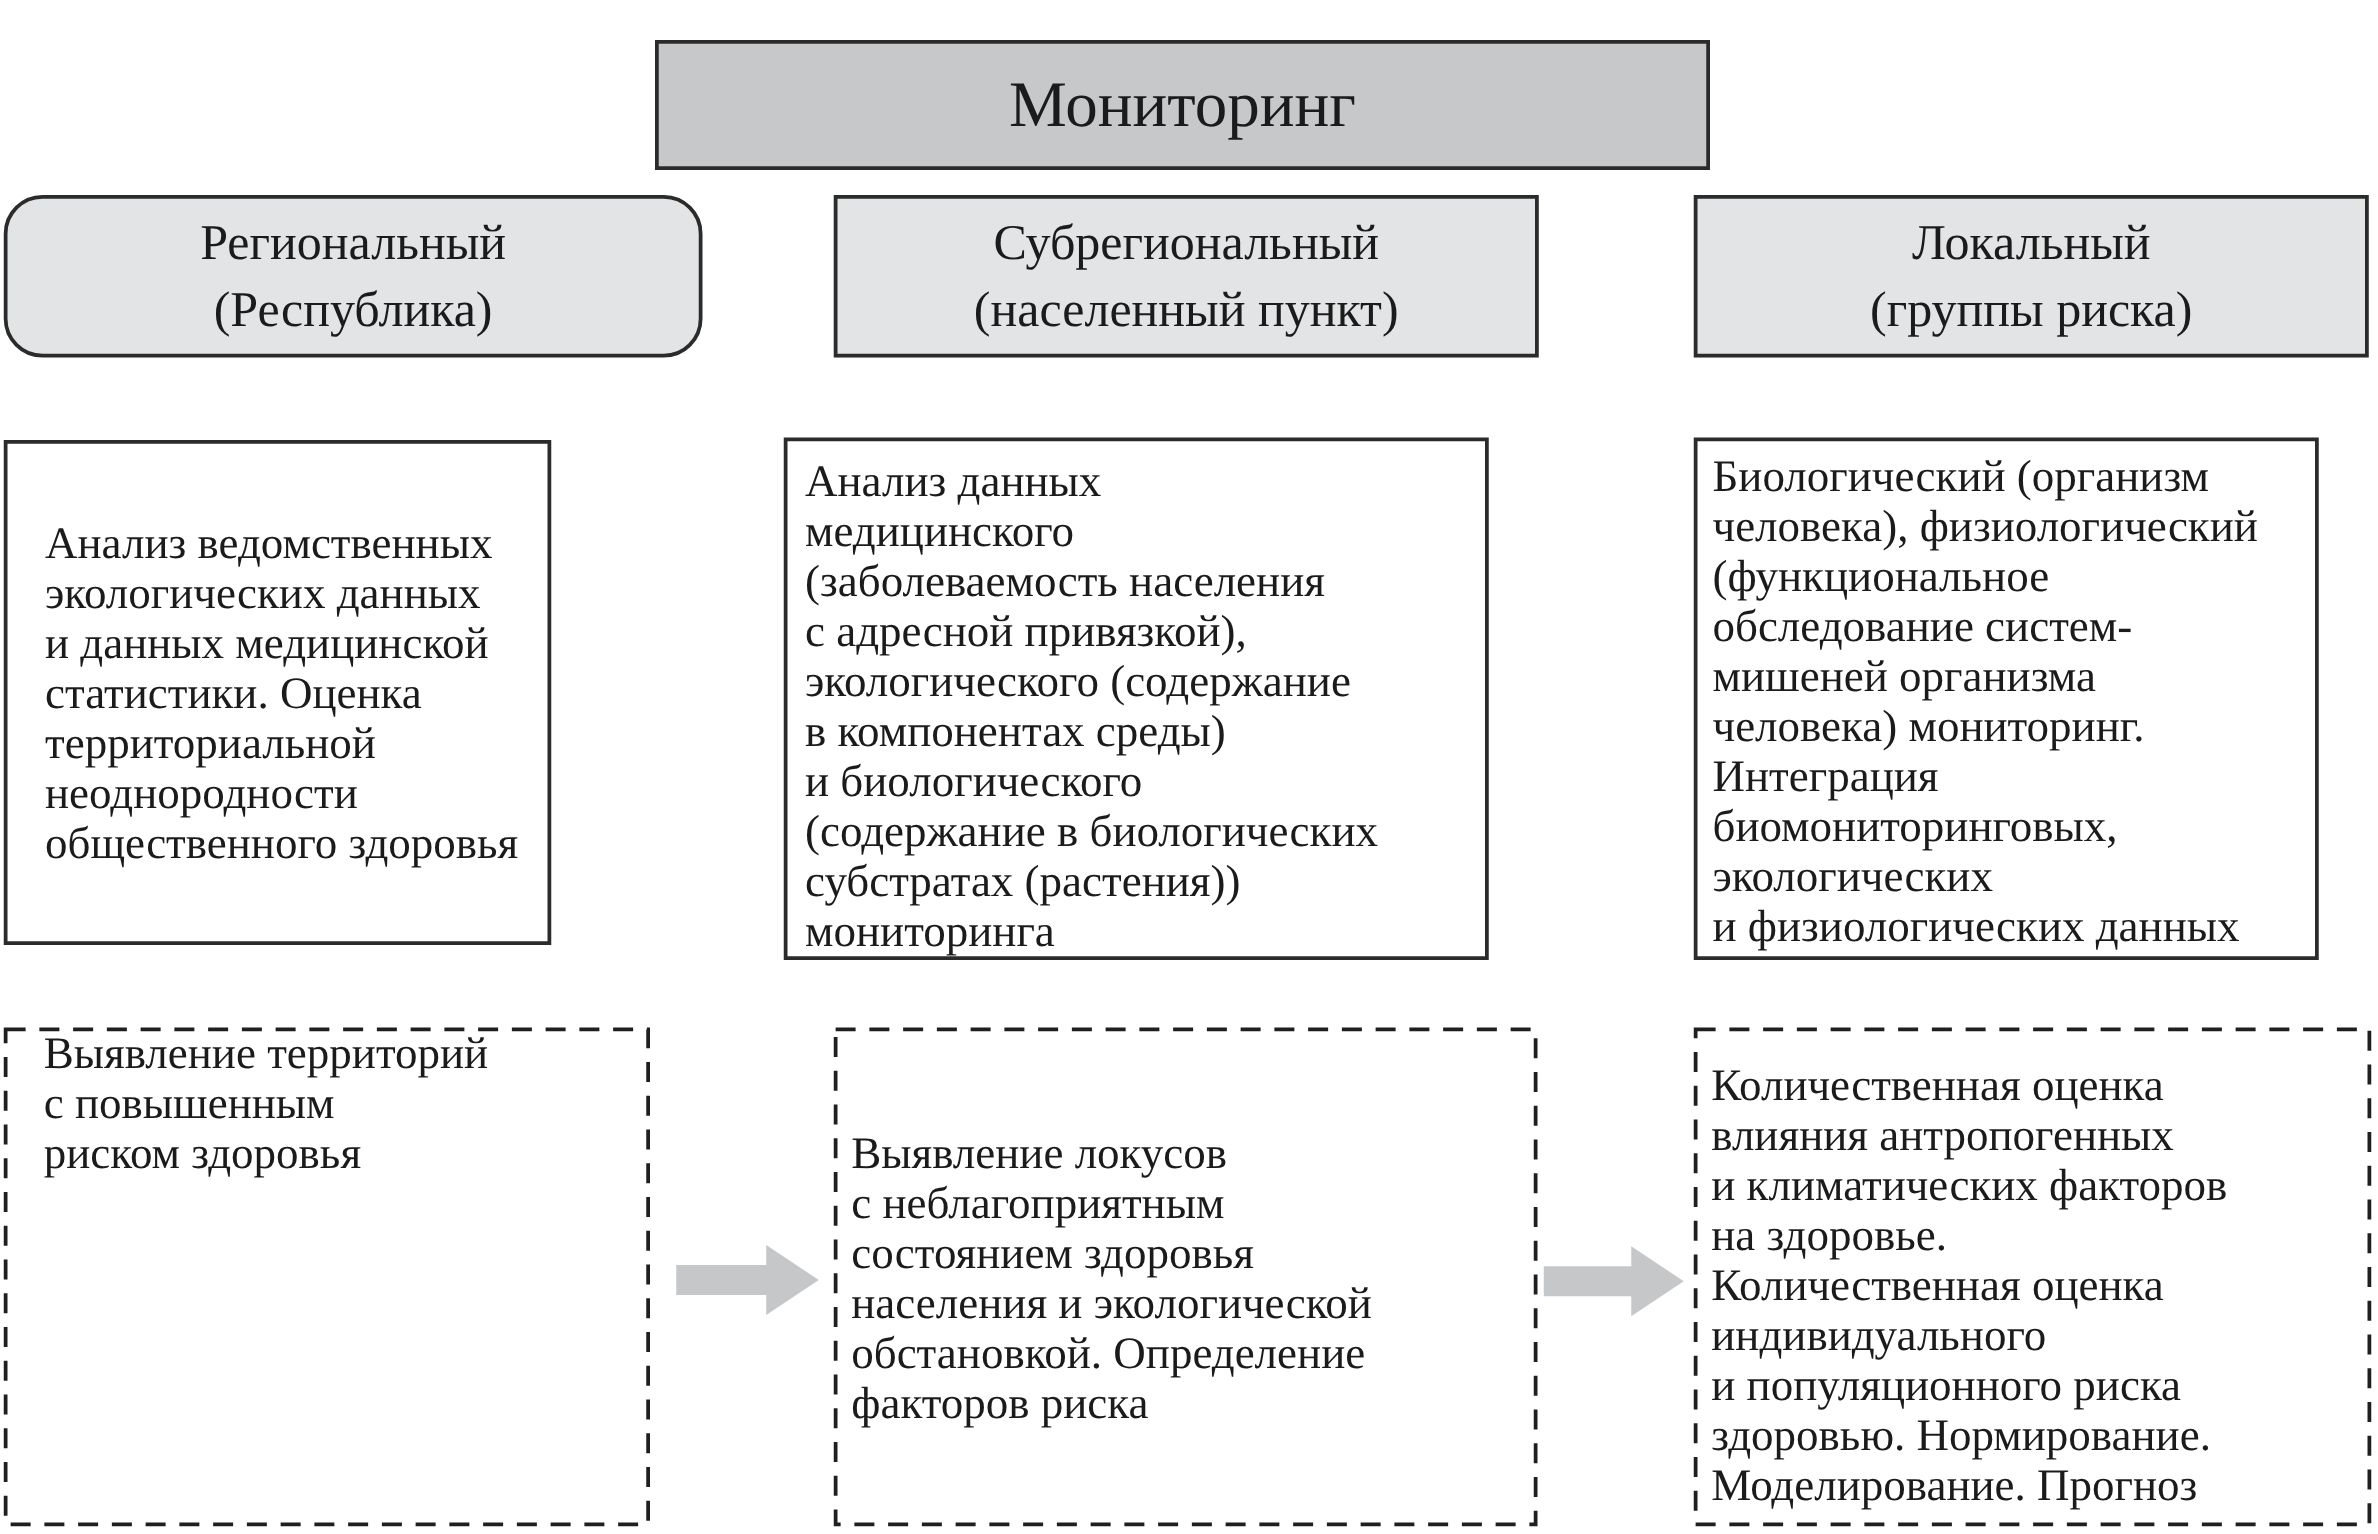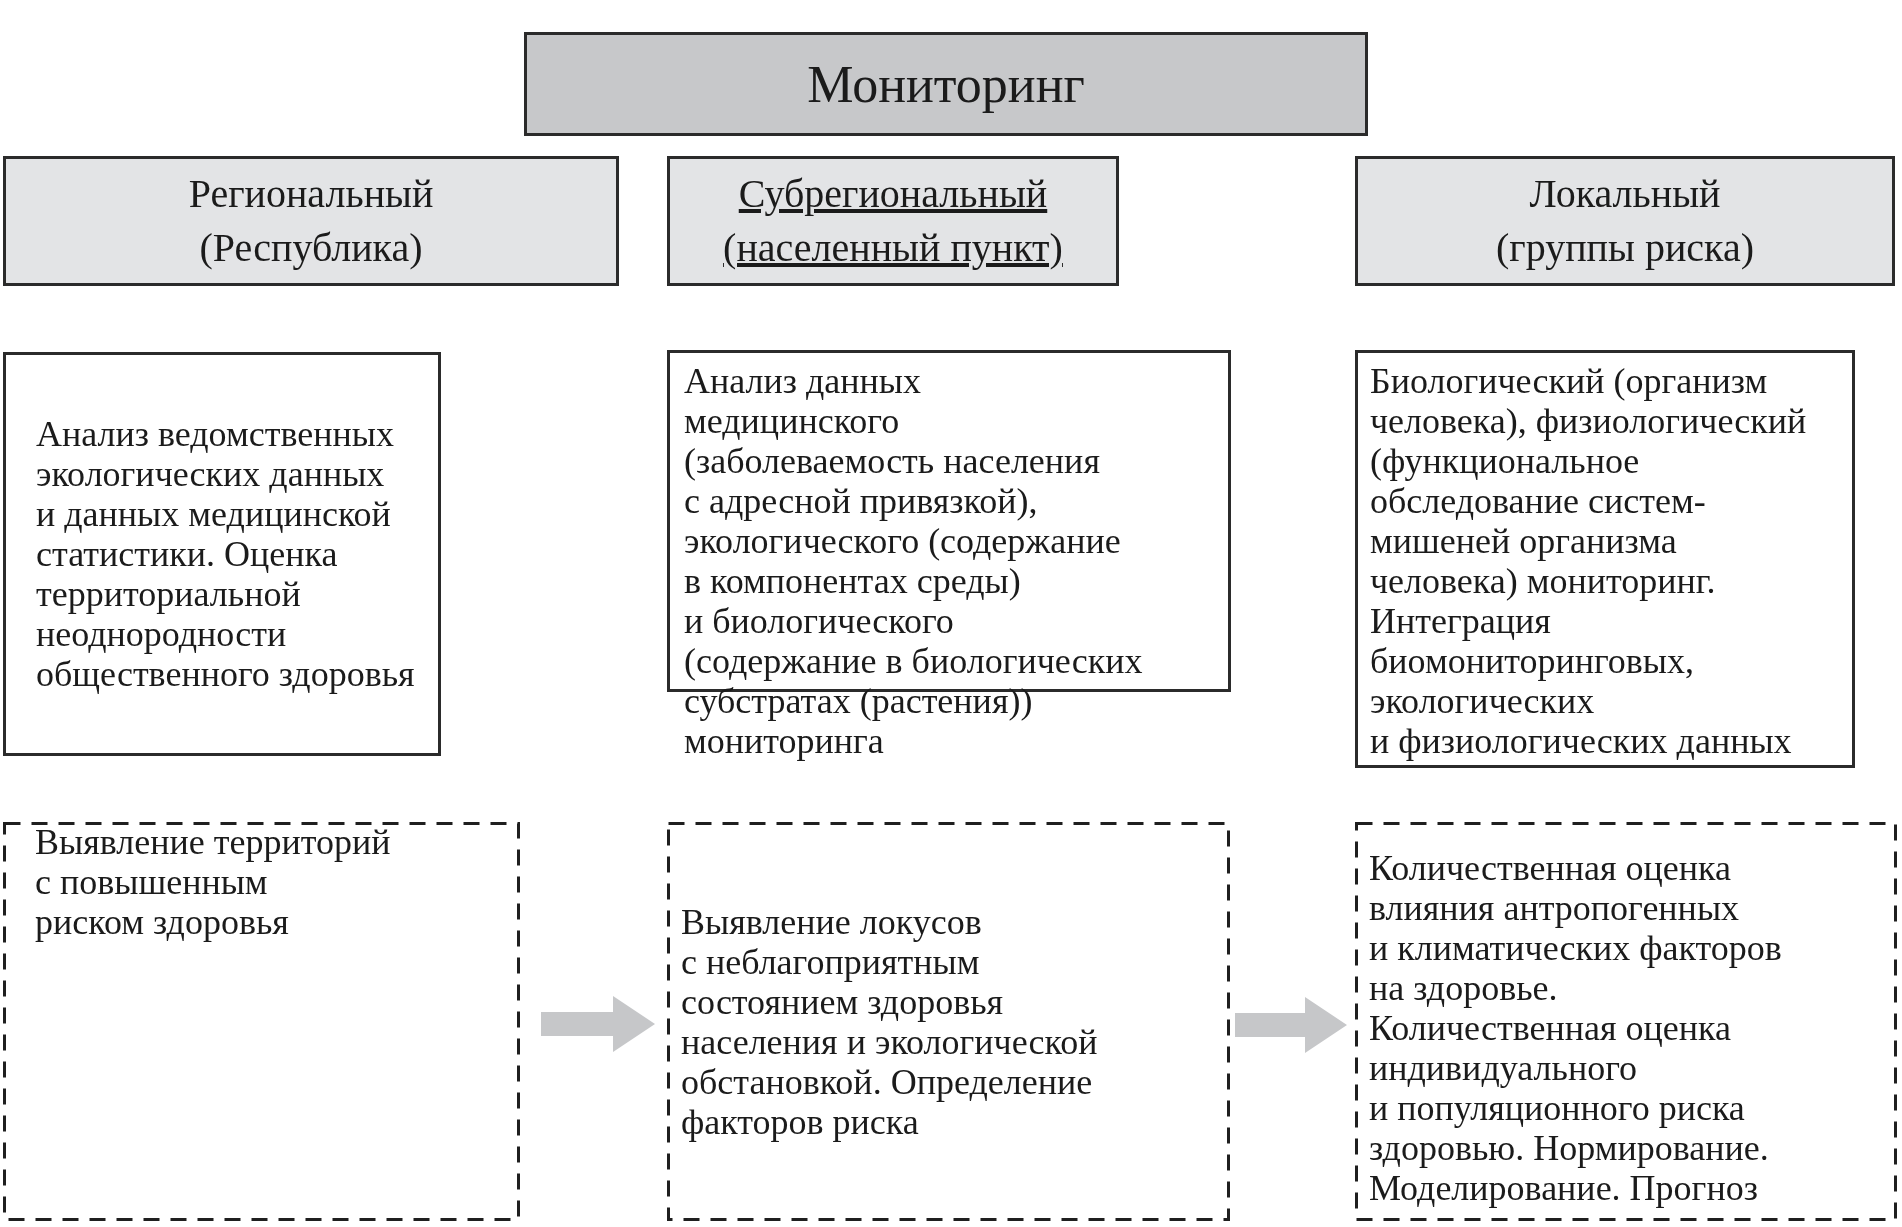--- a/index.html
+++ b/index.html
@@ -11,26 +11,26 @@
   .bordered{border:3px solid #2b2b2b;}
   .title-box{
     left:524px;top:4px;width:844px;height:104px;background:#c7c8ca;
     align-items:center;justify-content:center;font-size:52px;margin-top:28px;
   }
   .hdr{
     top:156px;height:130px;background:#e3e4e6;
     align-items:center;justify-content:center;text-align:center;
     font-size:40px;line-height:54px;
   }
-  .hdr.c1{left:3px;width:616px;}
-  .hdr.c2{left:667px;width:452px;text-decoration:underline;}
+  .hdr.c1{left:3px;width:559px;border-radius:31px;}
+  .hdr.c2{left:667px;width:564px;}
   .hdr.c3{left:1355px;width:540px;}
   .body-text{font-size:36px;line-height:40px;background:#ffffff;}
   .solid.c1{left:3px;top:352px;width:438px;height:404px;align-items:center;padding:0 8px 0 30px;}
-  .solid.c2{left:667px;top:350px;width:564px;height:342px;align-items:flex-start;padding:8px 6px 0 14px;}
+  .solid.c2{left:627px;top:350px;width:564px;height:418px;align-items:flex-end;padding:8px 6px 0 14px;}
   .solid.c3{left:1355px;top:350px;width:500px;height:418px;align-items:flex-start;padding:8px 4px 0 12px;}
   .dashed{background:transparent;}
   .dashed.c1{left:3px;top:822px;width:517px;height:399px;padding-left:32px;}
   .dashed.c2{left:667px;top:822px;width:564px;height:399px;align-items:center;padding-left:14px;}
   .dashed.c3{left:1355px;top:822px;width:542px;height:399px;align-items:center;padding:12px 4px 0 14px;}
   .pre{white-space:pre-line;}
   .overlay{position:absolute;left:0;top:0;width:1902px;height:1227px;pointer-events:none;}
 </style>
 </head>
 <body>

